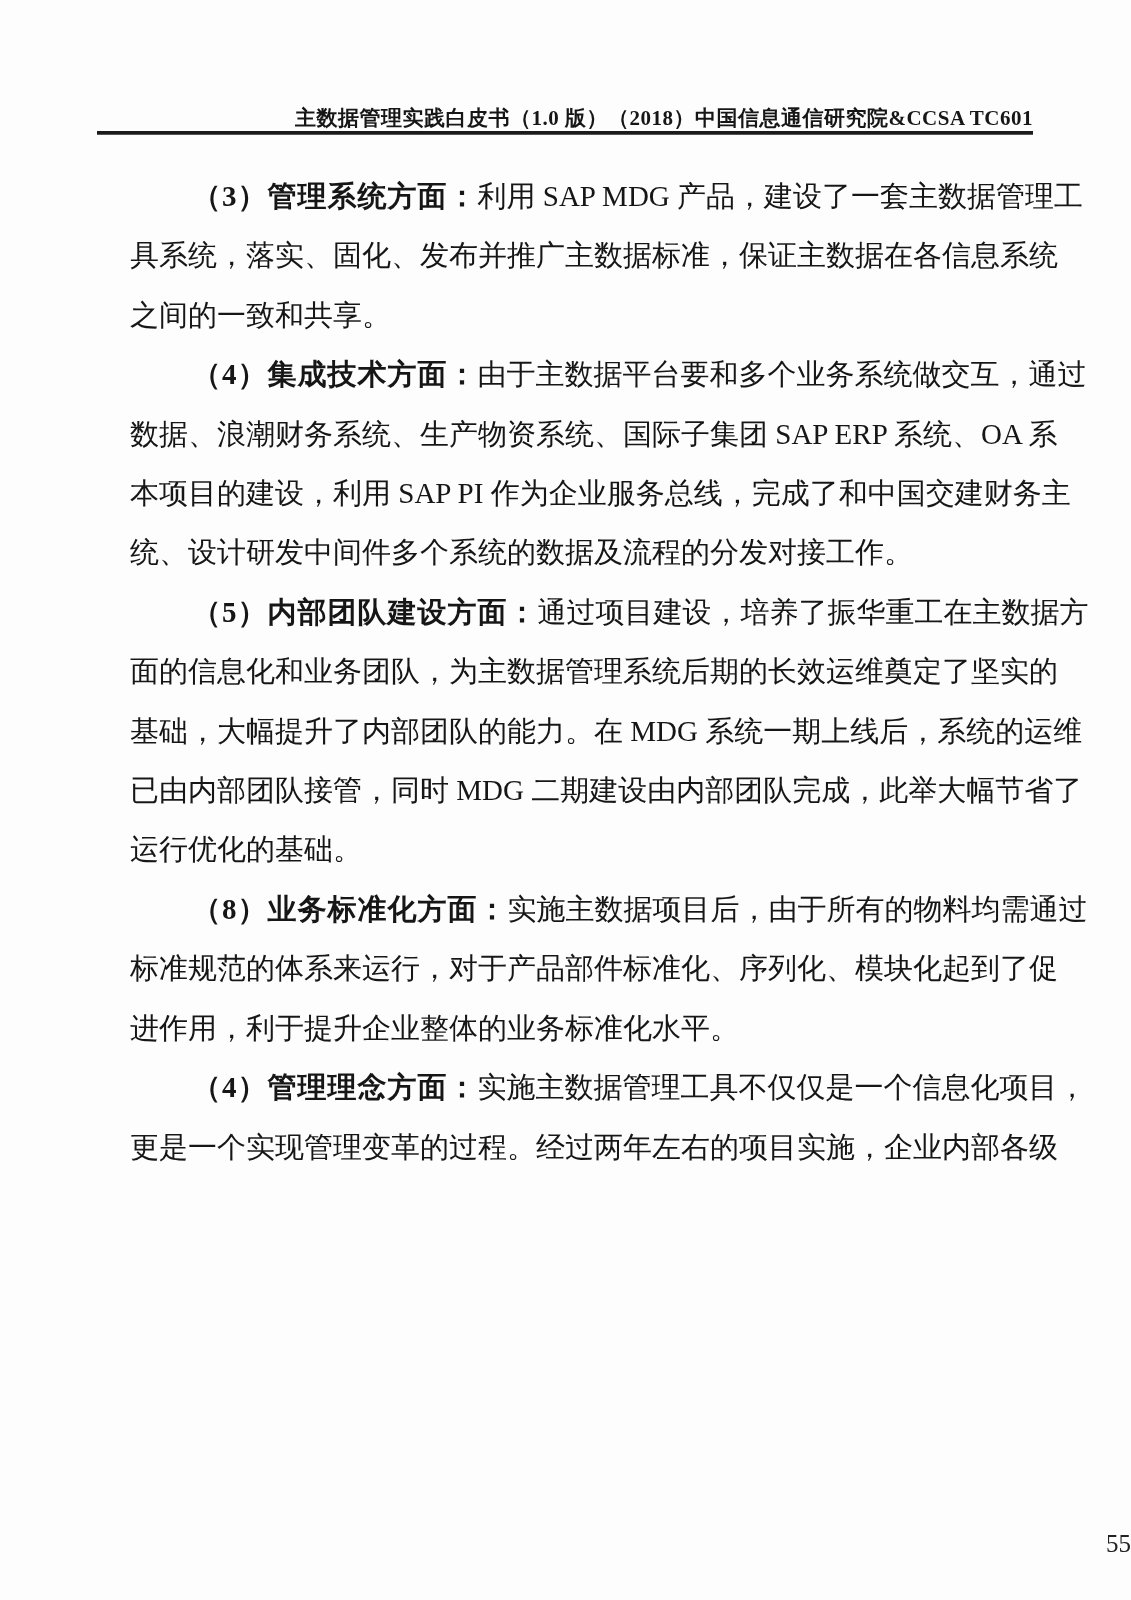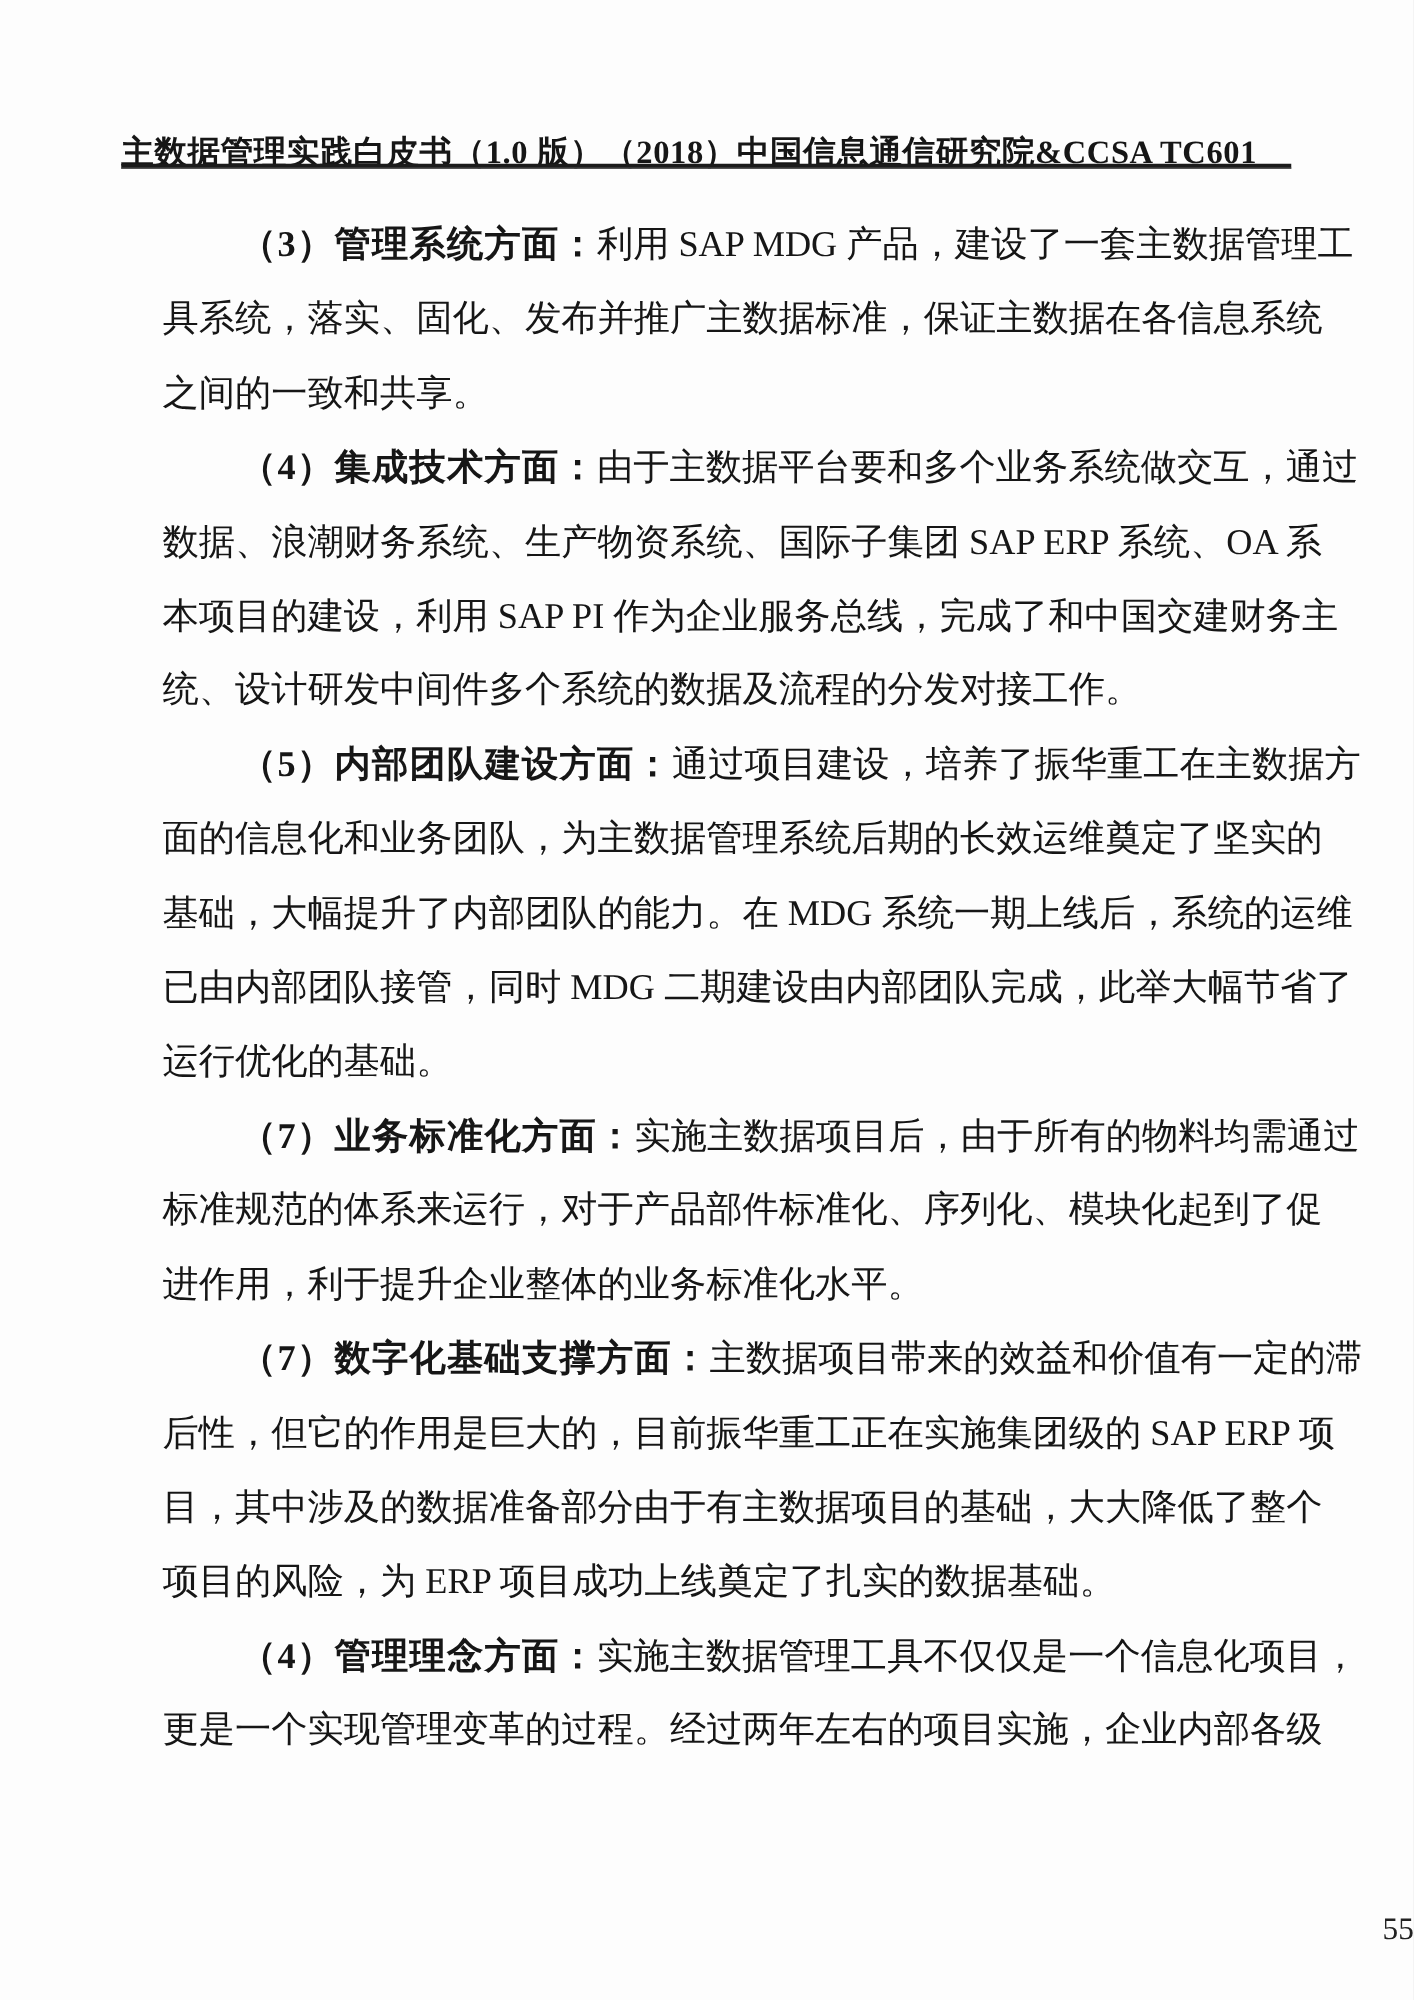--- a/index.html
+++ b/index.html
@@ -17,23 +17,23 @@
     color: #161616;
     font-family: "Liberation Serif", "DejaVu Serif", serif;
   }
   
   .header {
     position: absolute;
     left: 97px;
     right: 98px;
     top: 104px;
     display: flex;
-    justify-content: flex-start;
+    justify-content: flex-end;
     align-items: baseline;
-    font-size: 26px;
+    font-size: 21px;
     font-weight: bold;
     letter-spacing: 0.5px;
     white-space: nowrap;
   }
   .header-rule {
     position: absolute;
     left: 97px;
     right: 98px;
     top: 131px;
     height: 3px;
@@ -97,29 +97,23 @@
         <div class="pline last">统、设计研发中间件多个系统的数据及流程的分发对接工作。</div>
       </div>
       <div>
         <div class="pline first"><b>（5）内部团队建设方面：</b>通过项目建设，培养了振华重工在主数据方</div>
         <div class="pline">面的信息化和业务团队，为主数据管理系统后期的长效运维奠定了坚实的</div>
         <div class="pline">基础，大幅提升了内部团队的能力。在 MDG 系统一期上线后，系统的运维</div>
         <div class="pline">已由内部团队接管，同时 MDG 二期建设由内部团队完成，此举大幅节省了</div>
         <div class="pline last">运行优化的基础。</div>
       </div>
       <div>
-        <div class="pline first"><b>（7）业务标准化方面：</b>实施主数据项目后，由于所有的物料均需通过</div>
+        <div class="pline first"><b>（8）业务标准化方面：</b>实施主数据项目后，由于所有的物料均需通过</div>
         <div class="pline">标准规范的体系来运行，对于产品部件标准化、序列化、模块化起到了促</div>
         <div class="pline last">进作用，利于提升企业整体的业务标准化水平。</div>
-      </div>
-      <div>
-        <div class="pline first"><b>（7）数字化基础支撑方面：</b>主数据项目带来的效益和价值有一定的滞</div>
-        <div class="pline">后性，但它的作用是巨大的，目前振华重工正在实施集团级的 SAP ERP 项</div>
-        <div class="pline">目，其中涉及的数据准备部分由于有主数据项目的基础，大大降低了整个</div>
-        <div class="pline last">项目的风险，为 ERP 项目成功上线奠定了扎实的数据基础。</div>
       </div>
       <div>
         <div class="pline first"><b>（4）管理理念方面：</b>实施主数据管理工具不仅仅是一个信息化项目，</div>
         <div class="pline last">更是一个实现管理变革的过程。经过两年左右的项目实施，企业内部各级</div>
       </div>
     </div>
 
   <div class="footer">
     <span>55</span>
   </div>

